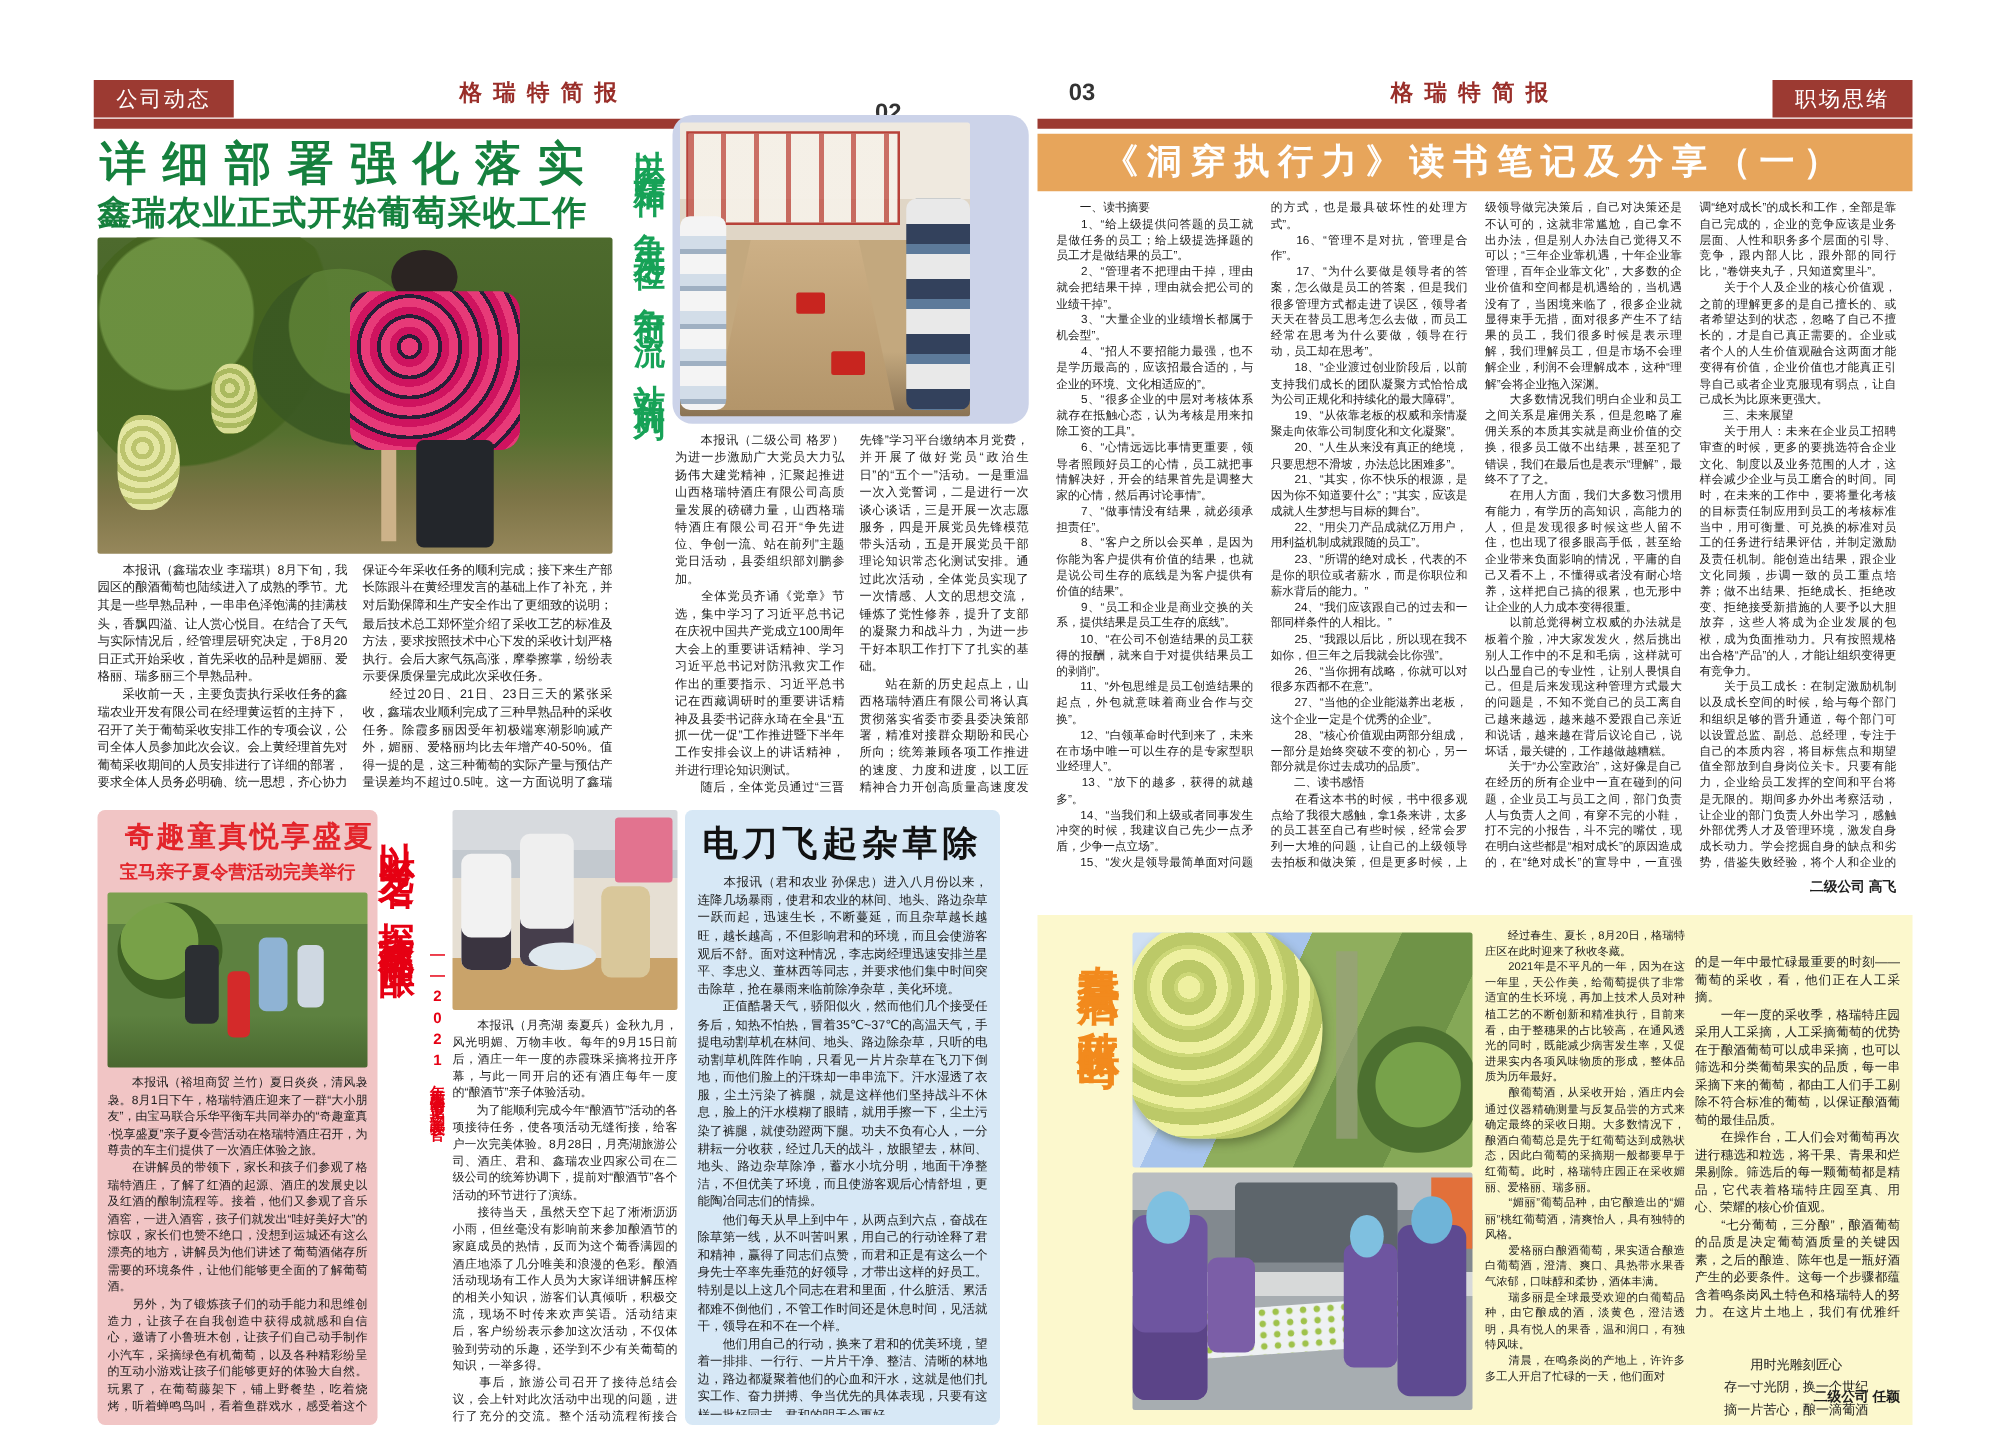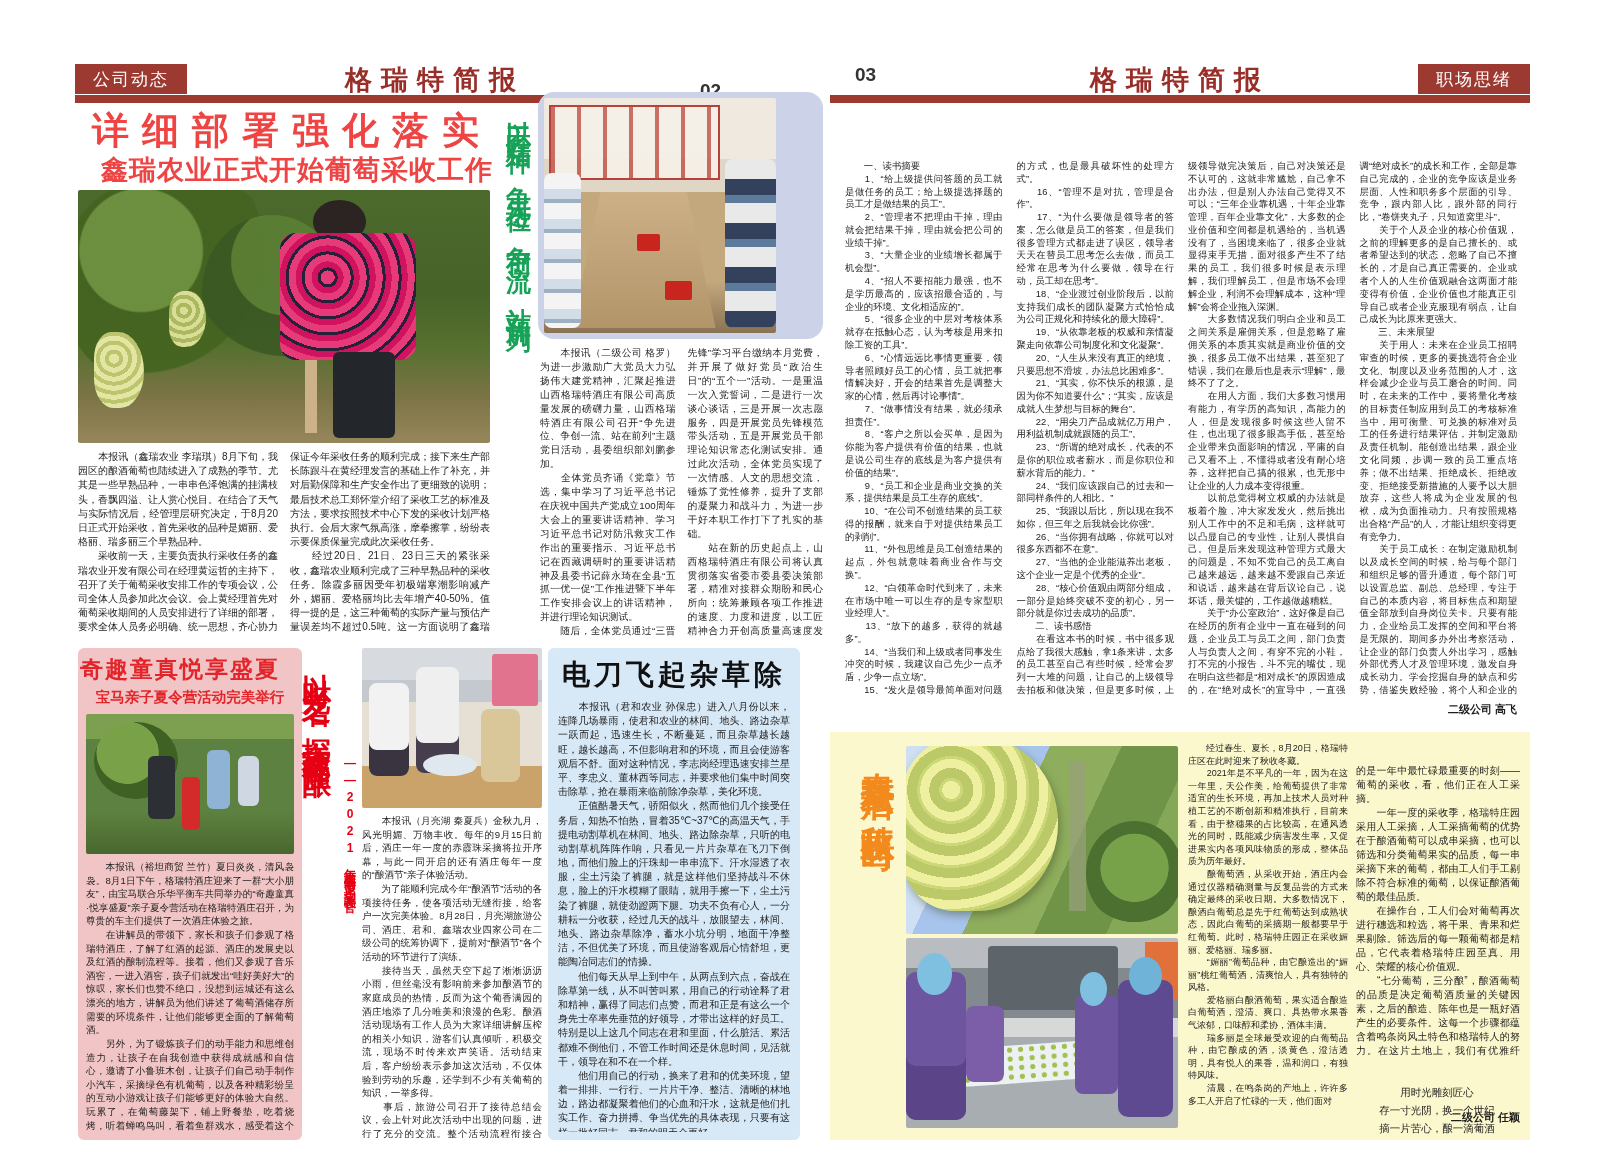--- a/index.html
+++ b/index.html
@@ -3,24 +3,24 @@
 <meta charset="utf-8">
 <title>格瑞特简报</title>
 <style>
   html,body{margin:0;padding:0;background:#ffffff;}
   #sheet{position:relative;width:1600px;height:1155px;background:#ffffff;overflow:hidden;
          font-family:"Liberation Sans","DejaVu Sans",sans-serif;color:#222;}
   .abs{position:absolute;}
   .tab{background:#9c3a32;color:#fff;font-size:17px;font-weight:normal;
        display:flex;align-items:center;justify-content:center;letter-spacing:2px;}
   .masthead{color:#992e29;font-family:"Liberation Serif","DejaVu Serif",serif;
-            font-weight:bold;font-size:27px;letter-spacing:9px;text-align:center;}
+            font-weight:bold;font-size:18px;letter-spacing:9px;text-align:center;}
   .pagenum{font-weight:bold;font-size:19px;color:#333;}
   .rule{background:#9c3a32;height:8px;}
-  .green-head{color:#ef4444;font-weight:bold;text-align:right;
+  .green-head{color:#15803d;font-weight:bold;text-align:left;
               font-family:"Liberation Serif","DejaVu Serif",serif;}
   .bodytext{font-size:10px;line-height:1.42;text-align:justify;overflow:hidden;
             white-space:pre-line;color:#1d1d1d;}
   .vtext{writing-mode:vertical-rl;text-orientation:upright;overflow:hidden;}
   .photo{overflow:hidden;border-radius:2px;}
   .pe{position:absolute;}
   .poem{font-size:10.5px;line-height:1.7;text-align:center;color:#1d1d1d;}
   .sig{font-size:11px;font-weight:bold;color:#1d1d1d;text-align:right;}
 </style>
 </head>
@@ -75,21 +75,21 @@
       <div class="pe" style="left:52%;top:78%;width:12%;height:8%;background:#c8251f;border-radius:2px;"></div>
     </div>
   </div>
 
   <div class="abs bodytext" style="left:540px;top:346px;width:283px;height:298px;column-count:2;column-gap:12px;font-size:9.8px;">　　本报讯（二级公司 格罗）为进一步激励广大党员大力弘扬伟大建党精神，汇聚起推进山西格瑞特酒庄有限公司高质量发展的磅礴力量，山西格瑞特酒庄有限公司召开“争先进位、争创一流、站在前列”主题党日活动，县委组织部刘鹏参加。
 　　全体党员齐诵《党章》节选，集中学习了习近平总书记在庆祝中国共产党成立100周年大会上的重要讲话精神、学习习近平总书记对防汛救灾工作作出的重要指示、习近平总书记在西藏调研时的重要讲话精神及县委书记薛永琦在全县“五抓一优一促”工作推进暨下半年工作安排会议上的讲话精神，并进行理论知识测试。
 　　随后，全体党员通过“三晋先锋”学习平台缴纳本月党费，并开展了做好党员“政治生日”的“五个一”活动。一是重温一次入党誓词，二是进行一次谈心谈话，三是开展一次志愿服务，四是开展党员先锋模范带头活动，五是开展党员干部理论知识常态化测试安排。通过此次活动，全体党员实现了一次情感、人文的思想交流，锤炼了党性修养，提升了支部的凝聚力和战斗力，为进一步干好本职工作打下了扎实的基础。
 　　站在新的历史起点上，山西格瑞特酒庄有限公司将认真贯彻落实省委市委县委决策部署，精准对接群众期盼和民心所向；统筹兼顾各项工作推进的速度、力度和进度，以工匠精神合力开创高质量高速度发展新局面，以一流的标准来衡量和推动各项工作，汇聚起“争先进位、争创一流、站在前列”的强大合力。</div>
 
   <div class="abs" style="left:78px;top:648px;width:224px;height:492px;background:#f1c5c5;border-radius:6px;"></div>
-  <div class="abs" style="left:80px;top:654px;width:220px;text-align:left;color:#e3252b;
+  <div class="abs" style="left:80px;top:654px;width:220px;text-align:right;color:#e3252b;
        font-size:23px;font-weight:bold;letter-spacing:2px;">奇趣童真悦享盛夏</div>
   <div class="abs" style="left:80px;top:688px;width:220px;text-align:center;color:#e3252b;
        font-size:14.5px;font-weight:bold;">宝马亲子夏令营活动完美举行</div>
   <div class="abs photo" style="left:86px;top:714px;width:208px;height:140px;
        background:linear-gradient(180deg,#7ca04f 0 18%,#5d8140 18% 70%,#49672f 100%);">
     <div class="pe" style="left:4%;top:6%;width:40%;height:55%;border-radius:50%;
          background:radial-gradient(circle at 40% 40%,#78a148 0 45%,#3f6124 46% 75%,transparent 76%);"></div>
     <div class="pe" style="left:30%;top:30%;width:13%;height:45%;background:#2c2f33;border-radius:6px;"></div>
     <div class="pe" style="left:46%;top:45%;width:9%;height:38%;background:#d42a2a;border-radius:5px;"></div>
     <div class="pe" style="left:58%;top:26%;width:11%;height:42%;background:#8fb3d4;border-radius:6px;"></div>
@@ -125,20 +125,24 @@
   <div class="abs bodytext" style="left:558px;top:700px;width:232px;height:432px;font-size:10px;">　　本报讯（君和农业 孙保忠）进入八月份以来，连降几场暴雨，使君和农业的林间、地头、路边杂草一跃而起，迅速生长，不断蔓延，而且杂草越长越旺，越长越高，不但影响君和的环境，而且会使游客观后不舒。面对这种情况，李志岗经理迅速安排兰星平、李忠义、董林西等同志，并要求他们集中时间突击除草，抢在暴雨来临前除净杂草，美化环境。
 　　正值酷暑天气，骄阳似火，然而他们几个接受任务后，知热不怕热，冒着35℃~37℃的高温天气，手提电动割草机在林间、地头、路边除杂草，只听的电动割草机阵阵作响，只看见一片片杂草在飞刀下倒地，而他们脸上的汗珠却一串串流下。汗水湿透了衣服，尘土污染了裤腿，就是这样他们坚持战斗不休息，脸上的汗水模糊了眼睛，就用手擦一下，尘土污染了裤腿，就使劲蹬两下腿。功夫不负有心人，一分耕耘一分收获，经过几天的战斗，放眼望去，林间、地头、路边杂草除净，蓄水小坑分明，地面干净整洁，不但优美了环境，而且使游客观后心情舒坦，更能陶冶同志们的情操。
 　　他们每天从早上到中午，从两点到六点，奋战在除草第一线，从不叫苦叫累，用自己的行动诠释了君和精神，赢得了同志们点赞，而君和正是有这么一个身先士卒率先垂范的好领导，才带出这样的好员工。特别是以上这几个同志在君和里面，什么脏活、累活都难不倒他们，不管工作时间还是休息时间，见活就干，领导在和不在一个样。
 　　他们用自己的行动，换来了君和的优美环境，望着一排排、一行行、一片片干净、整洁、清晰的林地边，路边都凝聚着他们的心血和汗水，这就是他们扎实工作、奋力拼搏、争当优先的具体表现，只要有这样一批好同志，君和的明天会更好。</div>
 
   <div class="abs pagenum" style="left:855px;top:64px;width:50px;">03</div>
   <div class="abs masthead" style="left:1045px;top:62px;width:270px;">格瑞特简报</div>
   <div class="abs tab" style="left:1418px;top:64px;width:112px;height:30px;">职场思绪</div>
   <div class="abs rule" style="left:830px;top:95px;width:700px;"></div>
 
+  <div class="abs" style="left:830px;top:107px;width:700px;height:46px;background:#e7a55b;">
+    <div style="width:100%;text-align:center;color:#fff;font-size:28px;font-weight:bold;
+         letter-spacing:7px;line-height:46px;font-family:'Liberation Serif','DejaVu Serif',serif;">《洞穿执行力》读书笔记及分享（一）</div>
+  </div>
 
   <div class="abs bodytext" style="left:845px;top:160px;width:672px;height:540px;
        column-count:4;column-gap:14px;font-size:9.4px;line-height:1.36;">　　一、读书摘要
 　　1、“给上级提供问答题的员工就是做任务的员工；给上级提选择题的员工才是做结果的员工”。
 　　2、“管理者不把理由干掉，理由就会把结果干掉，理由就会把公司的业绩干掉”。
 　　3、“大量企业的业绩增长都属于机会型”。
 　　4、“招人不要招能力最强，也不是学历最高的，应该招最合适的，与企业的环境、文化相适应的”。
 　　5、“很多企业的中层对考核体系就存在抵触心态，认为考核是用来扣除工资的工具”。
 　　6、“心情远远比事情更重要，领导者照顾好员工的心情，员工就把事情解决好，开会的结果首先是调整大家的心情，然后再讨论事情”。
 　　7、“做事情没有结果，就必须承担责任”。

